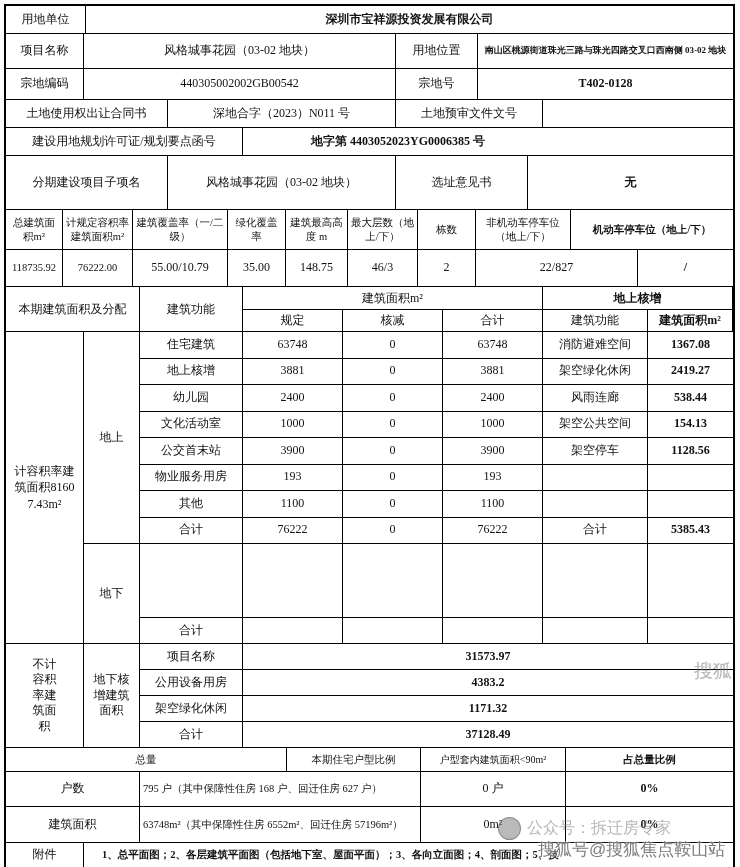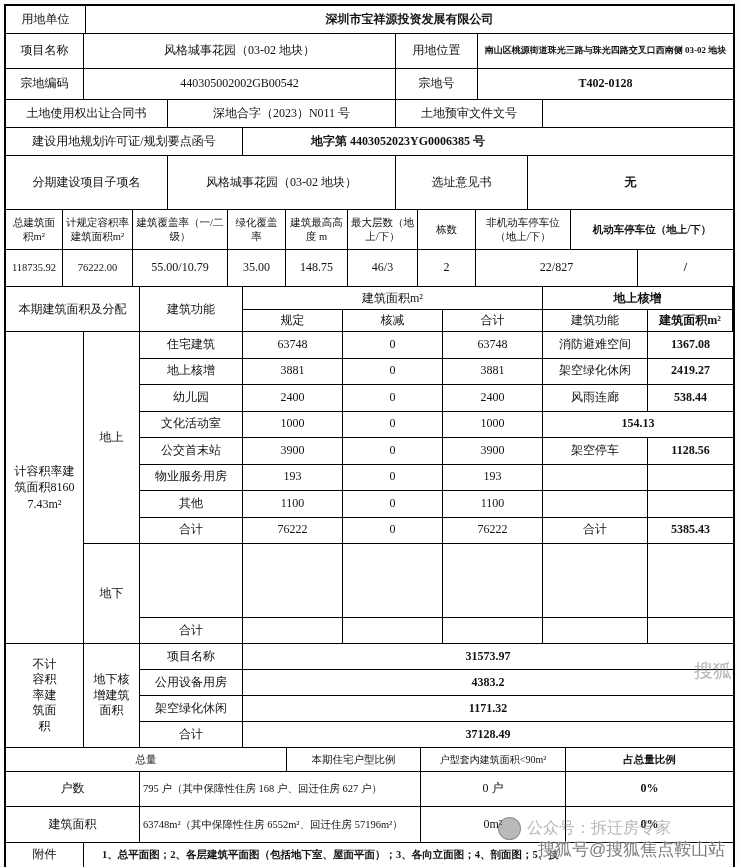--- a/index.html
+++ b/index.html
@@ -136,20 +136,21 @@
           <div class="c" style="width:100px">0</div>
           <div class="c" style="width:100px">2400</div>
           <div class="c" style="width:105px">风雨连廊</div>
           <div class="c f1">538.44</div>
         </div>
         <div class="row" style="height:26.5px">
           <div class="c" style="width:103px">文化活动室</div>
           <div class="c" style="width:100px">1000</div>
           <div class="c" style="width:100px">0</div>
           <div class="c" style="width:100px">1000</div>
+          <div class="c" style="width:105px">架空公共空间</div>
           <div class="c f1">154.13</div>
         </div>
         <div class="row" style="height:26.5px">
           <div class="c" style="width:103px">公交首末站</div>
           <div class="c" style="width:100px">3900</div>
           <div class="c" style="width:100px">0</div>
           <div class="c" style="width:100px">3900</div>
           <div class="c" style="width:105px">架空停车</div>
           <div class="c f1">1128.56</div>
         </div>

